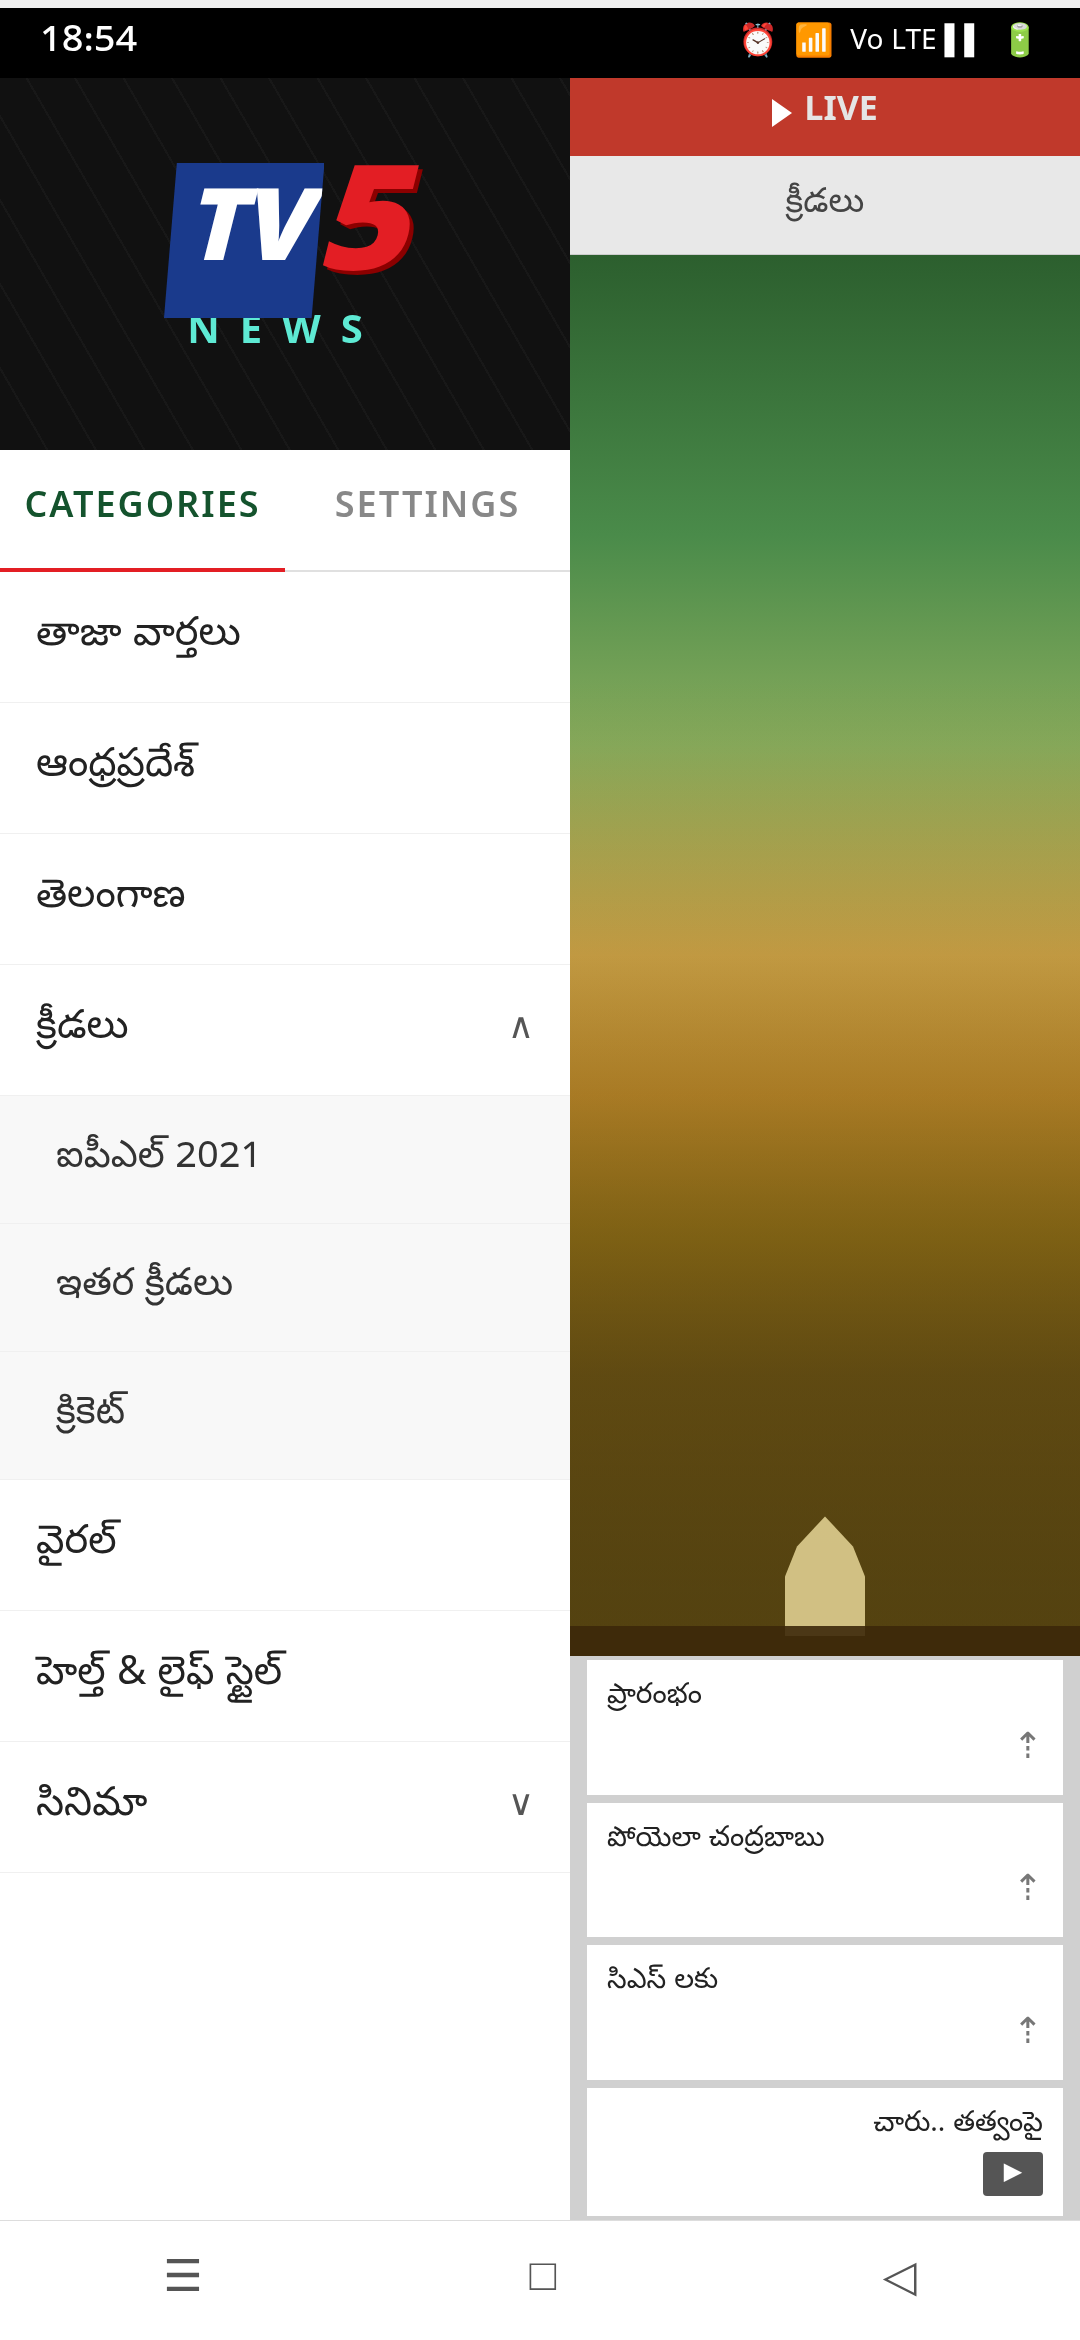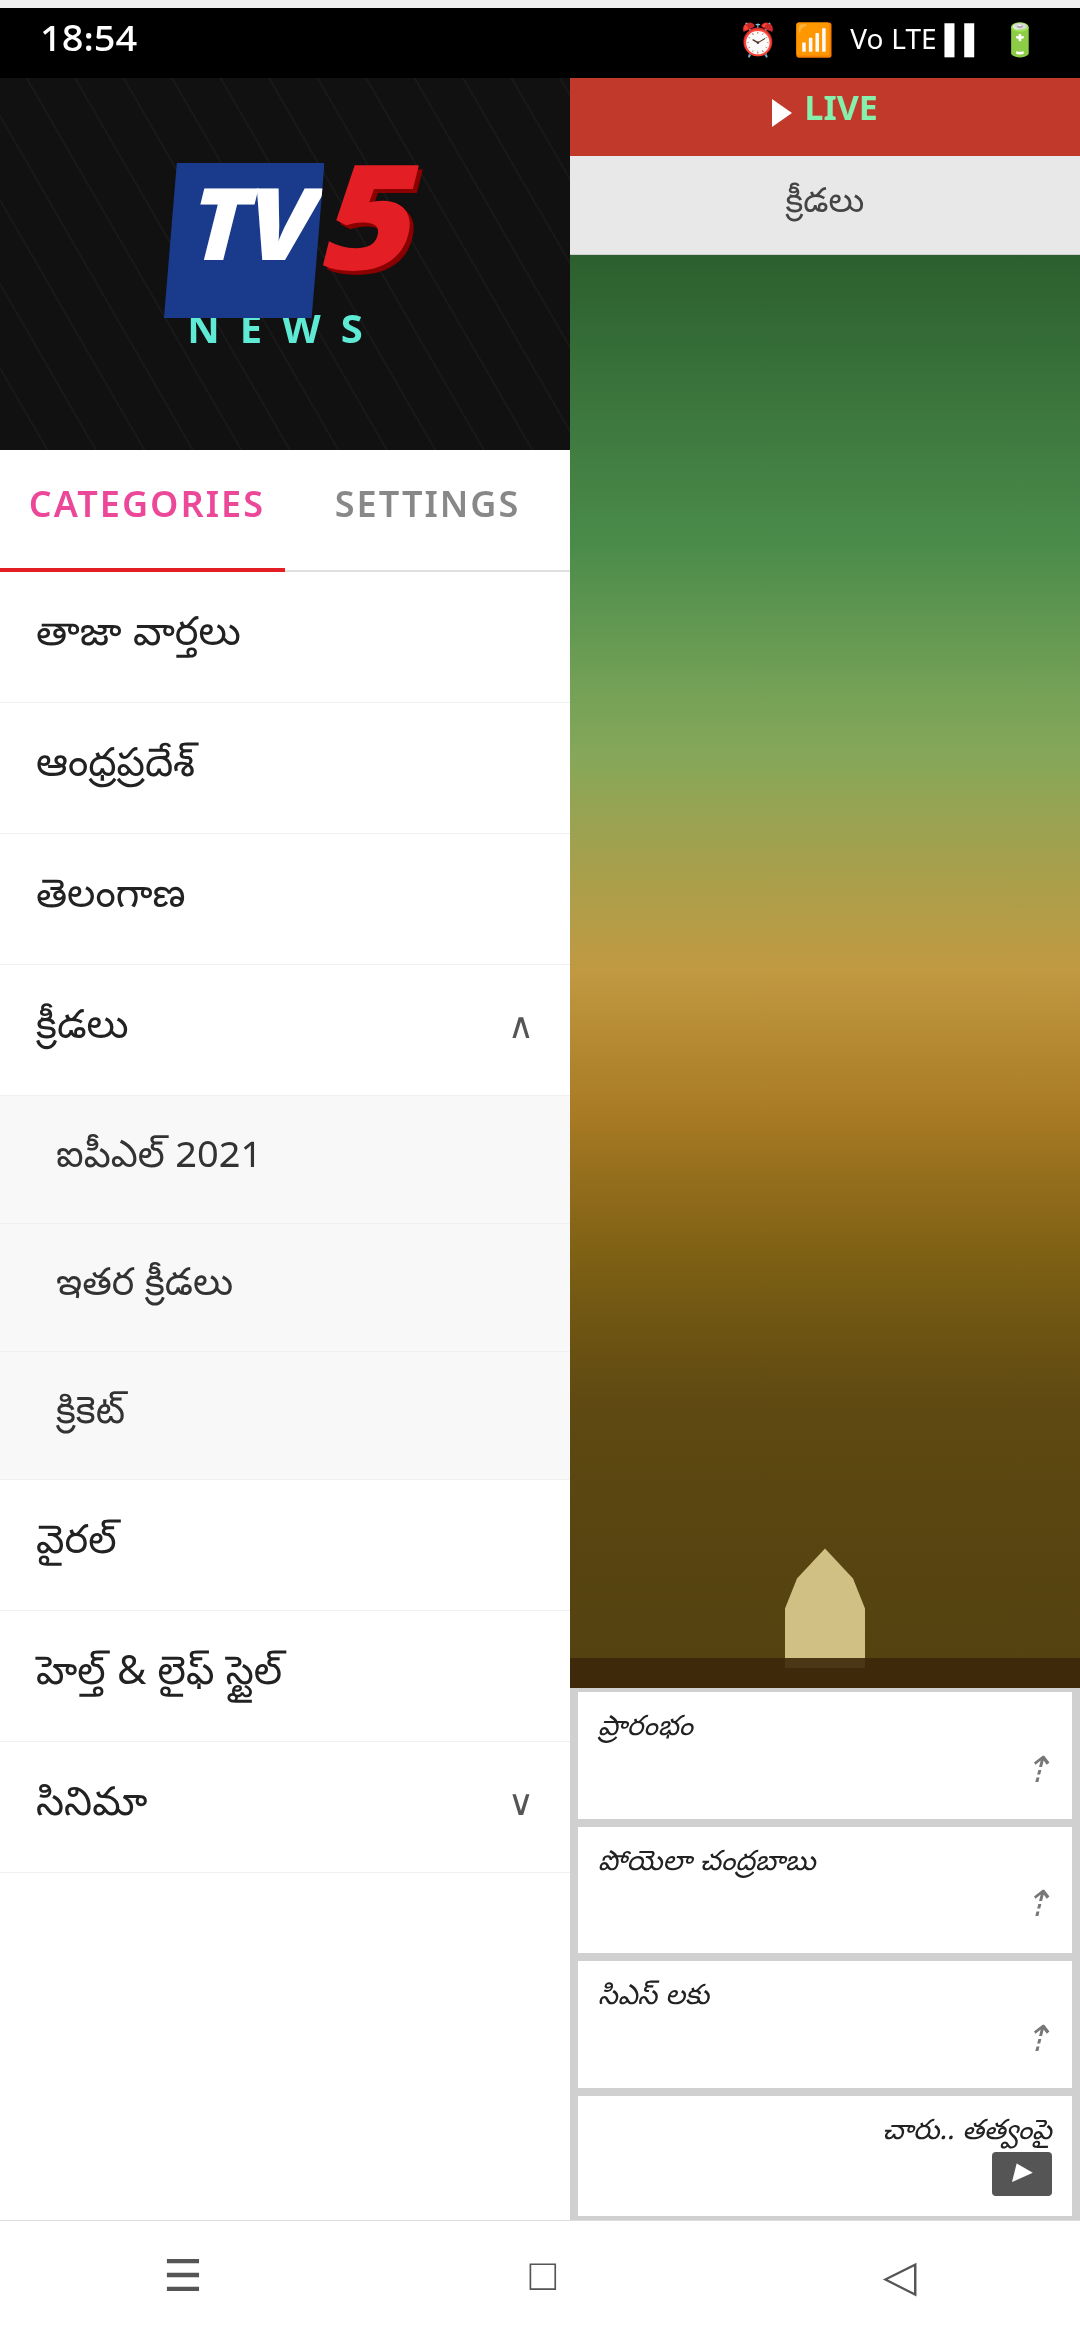--- a/index.html
+++ b/index.html
@@ -133,22 +133,21 @@
       flex: 1;
       padding: 36px 20px;
       text-align: center;
       font-size: 36px;
       font-weight: 600;
       letter-spacing: 2px;
       cursor: pointer;
       position: relative;
     }
     .tab.active {
-      color: #ec4899;
-      text-align: right;
+      color: #14532d;
     }
     .tab.active::after {
       content: '';
       position: absolute;
       bottom: -2px;
       left: 0;
       width: 100%;
       height: 4px;
       background: #e31e24;
     }
@@ -192,21 +191,21 @@
       height: 100%;
       background: #d0d0d0;
       display: flex;
       flex-direction: column;
       overflow: hidden;
     }
 
     
     .live-btn {
       background: #c0392b;
-      color: #86efac;
+      color: #e5e5e5;
       font-size: 34px;
       font-weight: 700;
       padding: 20px 30px;
       display: flex;
       align-items: center;
       gap: 12px;
       cursor: pointer;
       align-self: flex-end;
       margin: 0;
       width: 100%;
@@ -246,26 +245,26 @@
       );
       position: relative;
       overflow: hidden;
       min-height: 200px;
     }
 
     
     .news-card {
       background: #fff;
       padding: 20px;
-      margin: 4px 8px;
+      margin: 4px 17px;
       font-size: 28px;
       color: #333;
       display: flex;
       flex-direction: column;
-      font-style: italic;
+      gap: 8px;
     }
     .news-card-title {
       font-size: 28px;
       color: #222;
       line-height: 1.3;
     }
     .share-icon {
       display: flex;
       justify-content: flex-end;
     }

